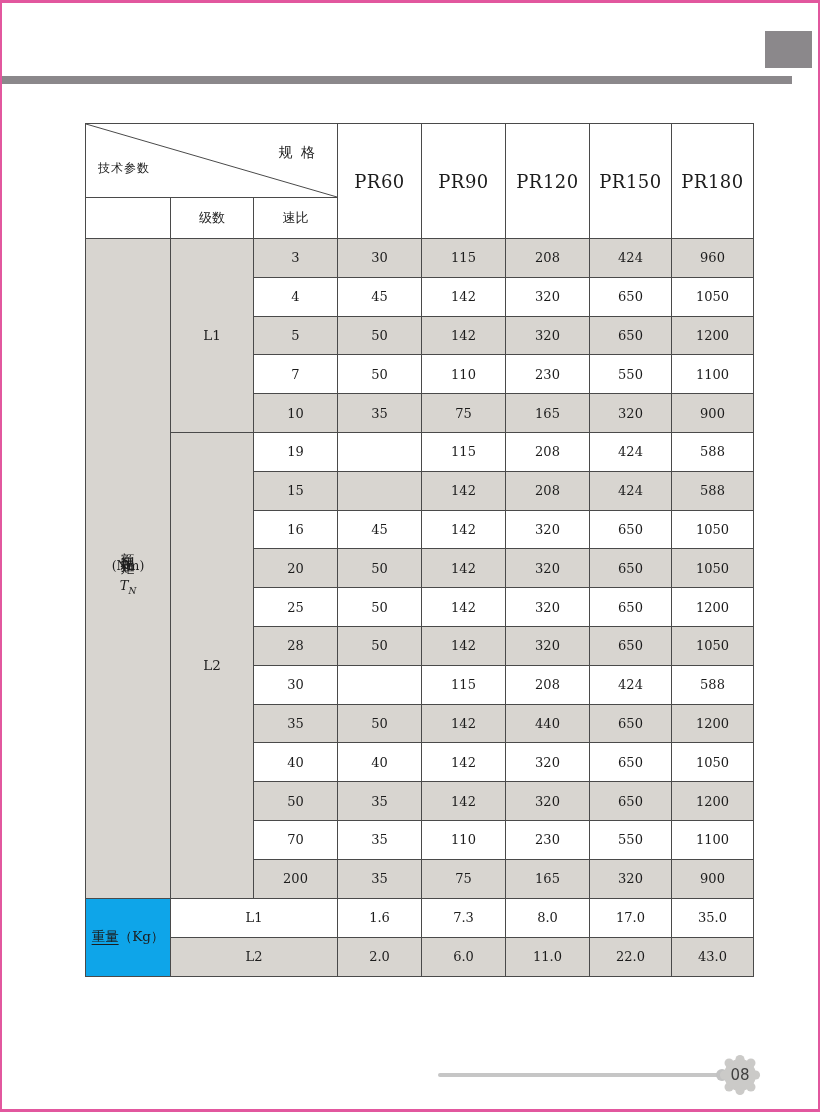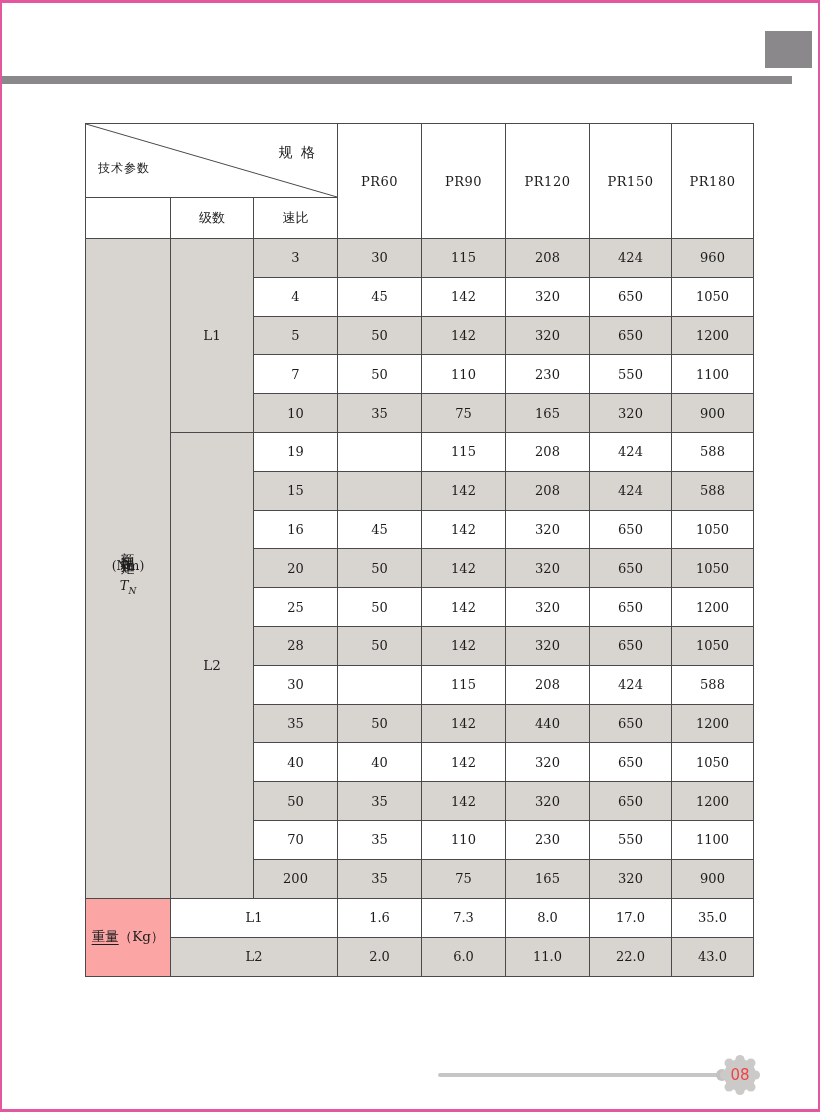--- a/index.html
+++ b/index.html
@@ -27,22 +27,22 @@
     font-size:13px; color:#1c1c1c; background:#ffffff;
     font-family:"DejaVu Serif", serif;
   }
   tr.hrow1 { height:74px; }
   tr.hrow2 { height:41px; }
   tr.drow  { height:38.8px; }
   tr.wrow  { height:39px; }
   tr.shade td { background:#d8d5d0; }
   td.stage-cell { background:#d8d5d0; font-size:13.5px; }
   td.torque-cell { background:#ffffff; }
-  td.weight-label-cell { background:#fca5a5; font-size:13.5px;margin-left:28px; }
-  td.model-cell { font-size:13px; letter-spacing:0.5px; }
+  td.weight-label-cell { background:#0ea5e9; font-size:13.5px;margin-left:28px; }
+  td.model-cell { font-size:18px; letter-spacing:0.5px; }
 
   
   td.diag-cell { position:relative; background:#ffffff; }
   .diag-svg { position:absolute; inset:0; width:100%; height:100%; }
   .diag-svg line { stroke:#4a4a4a; stroke-width:1; }
   .diag-param { position:absolute; left:12px; top:36px; font-size:12px; letter-spacing:1px; }
   .diag-spec  { position:absolute; right:20px; top:20px; font-size:14px; letter-spacing:2px; }
 
   
   td.torque-cell .stack { display:flex; flex-direction:column; align-items:center; justify-content:center; gap:5px; }
@@ -53,21 +53,21 @@
 
   .weight-main { text-decoration:underline; text-underline-offset:3px; }
 
   
   .footer-line { position:absolute; left:438px; top:1073px; width:284px; height:4px; background:#c6c6c6; border-radius:2px; }
   .footer-dot  { position:absolute; left:716px; top:1069px; width:12px; height:12px; border-radius:50%; background:#c2c2c2; }
   .gear { position:absolute; left:718px; top:1053px; width:44px; height:44px; }
   .gear svg { position:absolute; inset:0; }
   .page-num {
     position:absolute; inset:0; display:flex; align-items:center; justify-content:center;
-    font-size:15px; color:#ef4444; font-family:"DejaVu Sans", sans-serif;
+    font-size:15px; color:#404040; font-family:"DejaVu Sans", sans-serif;
   }
 </style>
 </head>
 <body>
 
 <div class="pink-frame"></div>
 <div class="top-square"></div>
 <div class="top-bar"></div>
 
 <table class="spec-table">

